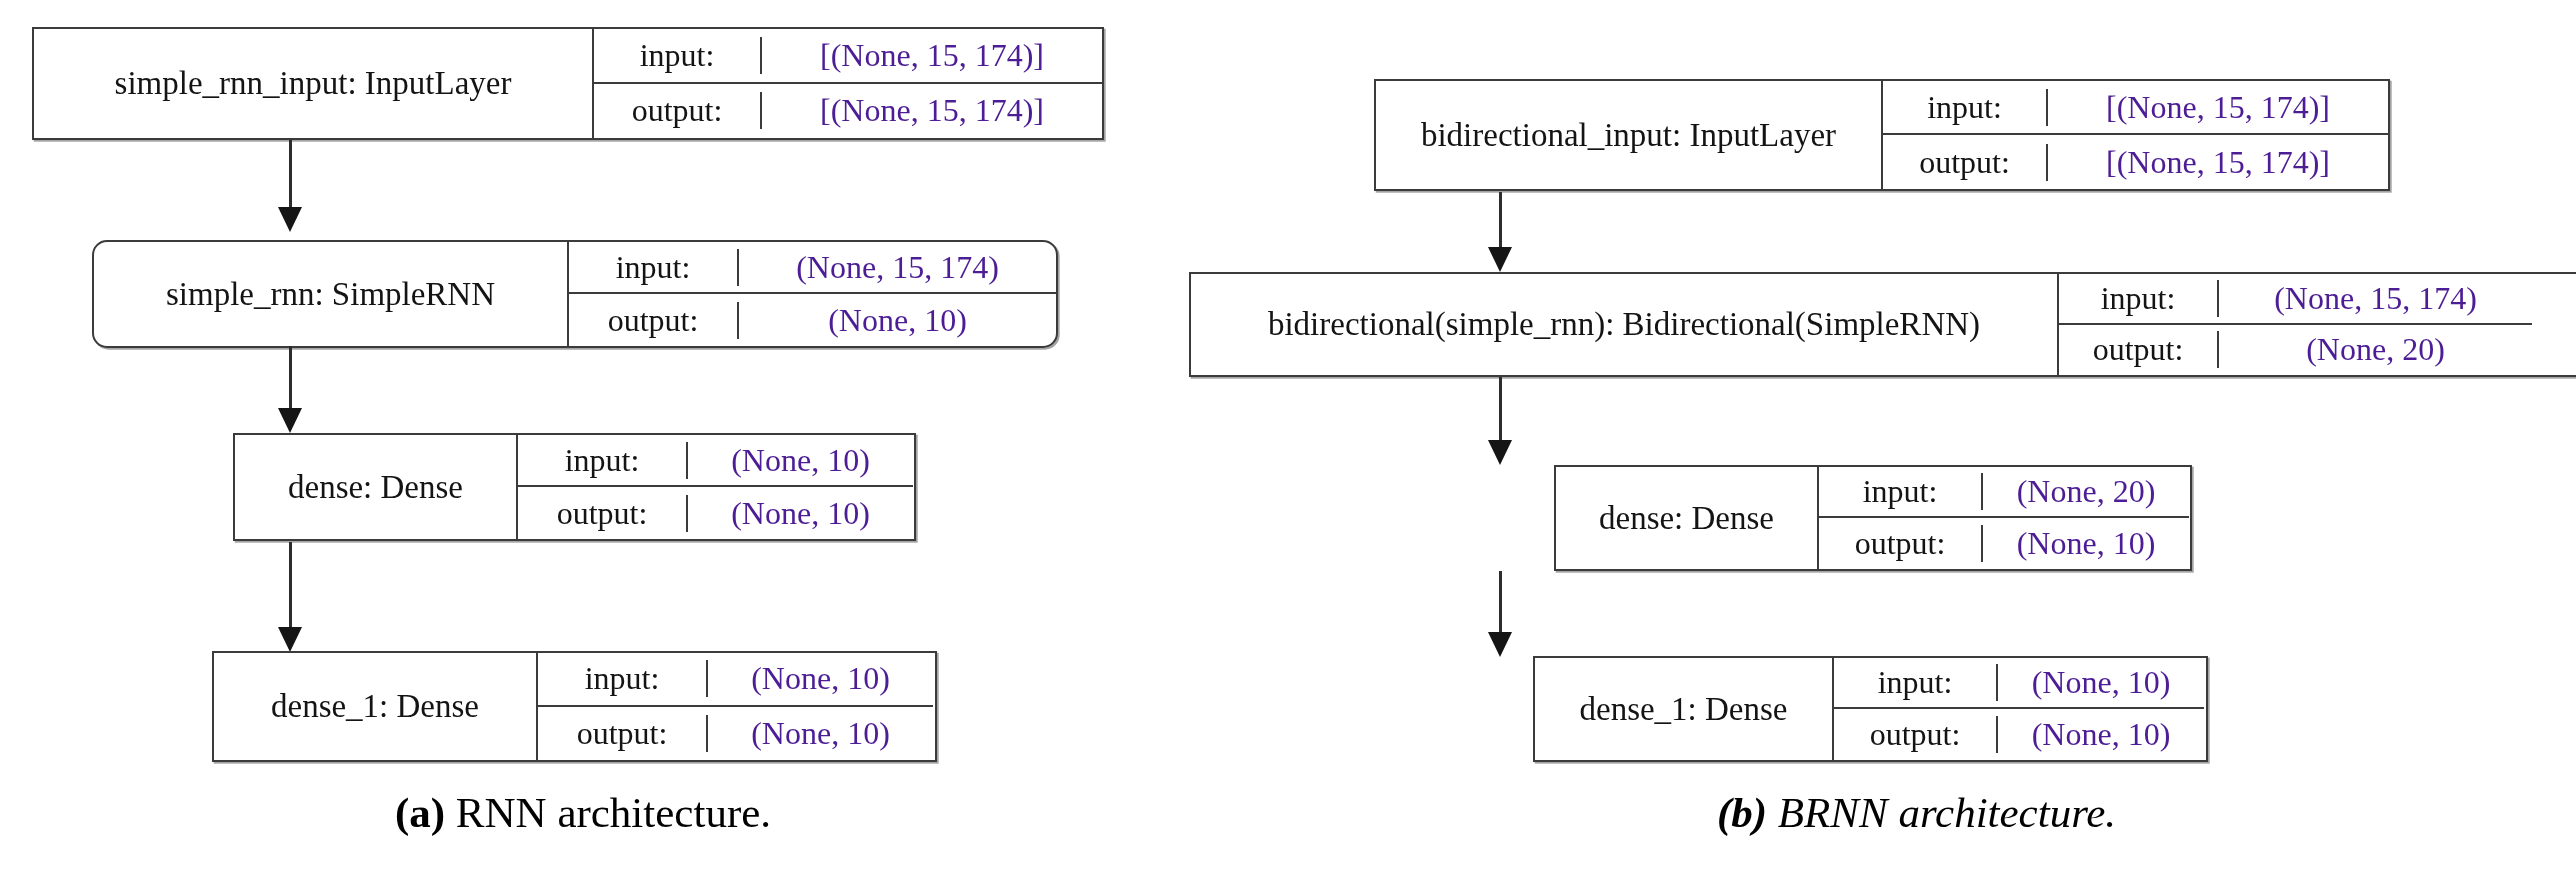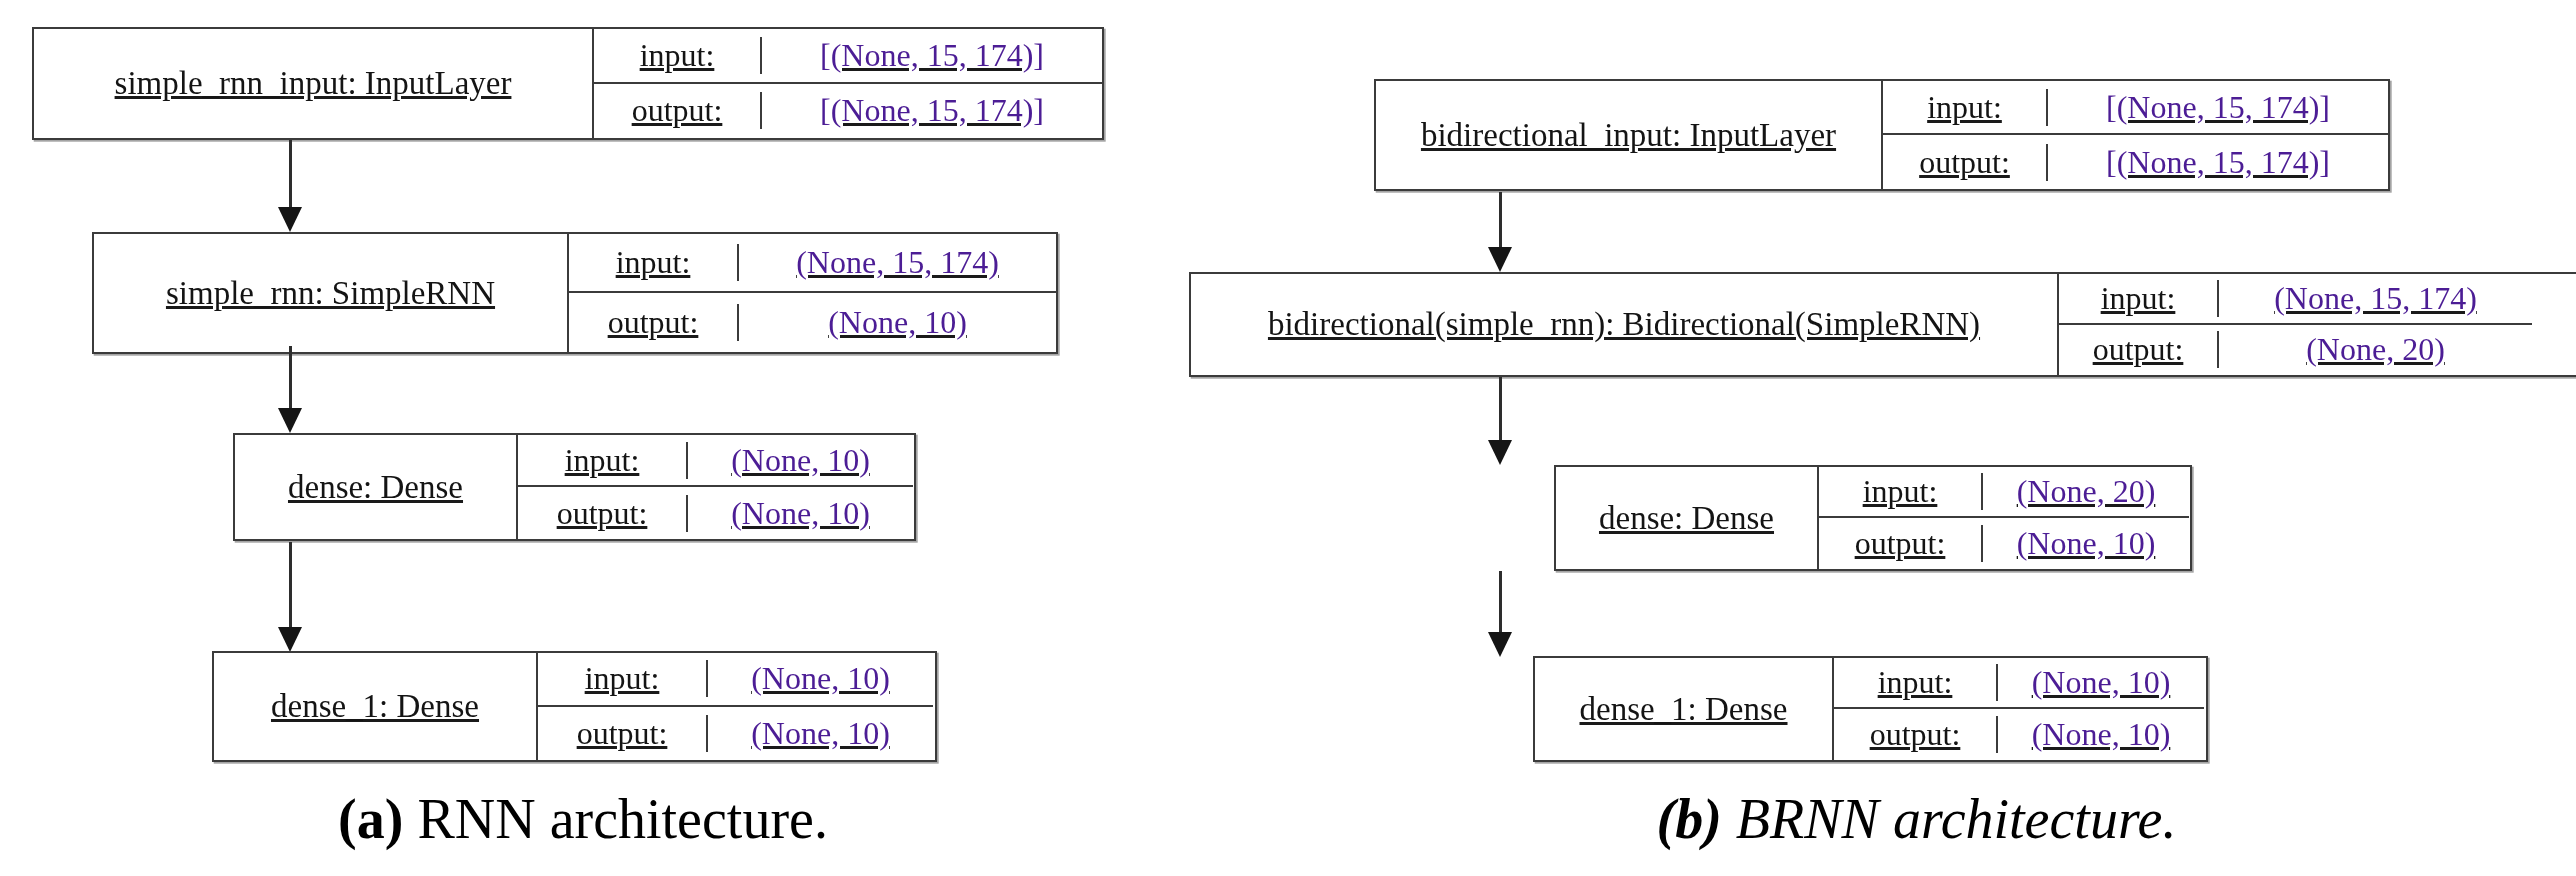--- a/index.html
+++ b/index.html
@@ -26,21 +26,20 @@
 
   
   .node {
     position: absolute;
     box-sizing: border-box;
     display: flex;
     flex-direction: row;
     background: #ffffff;
     border: 2.5px solid #3b3b3b;
     box-shadow: 1.7px 1.7px 0 rgba(90,90,90,0.55);
-    text-decoration: underline;
   }
   .node-name {
     box-sizing: border-box;
     display: flex;
     align-items: center;
     justify-content: center;
     text-align: center;
     padding: 0 13.3px;
     white-space: nowrap;
     font-size: 33px;
@@ -106,21 +105,21 @@
     height: 0;
     border-left: 12.5px solid transparent;
     border-right: 12.5px solid transparent;
     border-top: 25px solid #151515;
   }
 
   
   .caption {
     position: absolute;
     text-align: center;
-    font-size: 56px;
+    font-size: 43px;
     line-height: 1;
     color: #000000;
     white-space: nowrap;
   }
   .caption b { font-weight: bold; }
 </style>
 </head>
 <body>
 
 <div class="figure-panel" id="panel-a">
@@ -137,21 +136,21 @@
         <div class="io-value">[(None, 15, 174)]</div>
       </div>
     </div>
   </div>
 
   <div class="edge" style="left:289px; top:140px; height:92px;">
     <div class="shaft" style="height:68px;"></div>
     <div class="head"></div>
   </div>
 
-  <div class="node" style="left:92px; top:232px; width:966px; height:122px;">
+  <div class="node" style="left:92px; top:240px; width:966px; height:108px;border-radius:15px;">
     <div class="node-name" style="width:475px;">simple_rnn: SimpleRNN</div>
     <div class="node-io" style="width:489px;">
       <div class="io-row top">
         <div class="io-label" style="width:168px;">input:</div>
         <div class="io-value">(None, 15, 174)</div>
       </div>
       <div class="io-row">
         <div class="io-label" style="width:168px;">output:</div>
         <div class="io-value">(None, 10)</div>
       </div>

